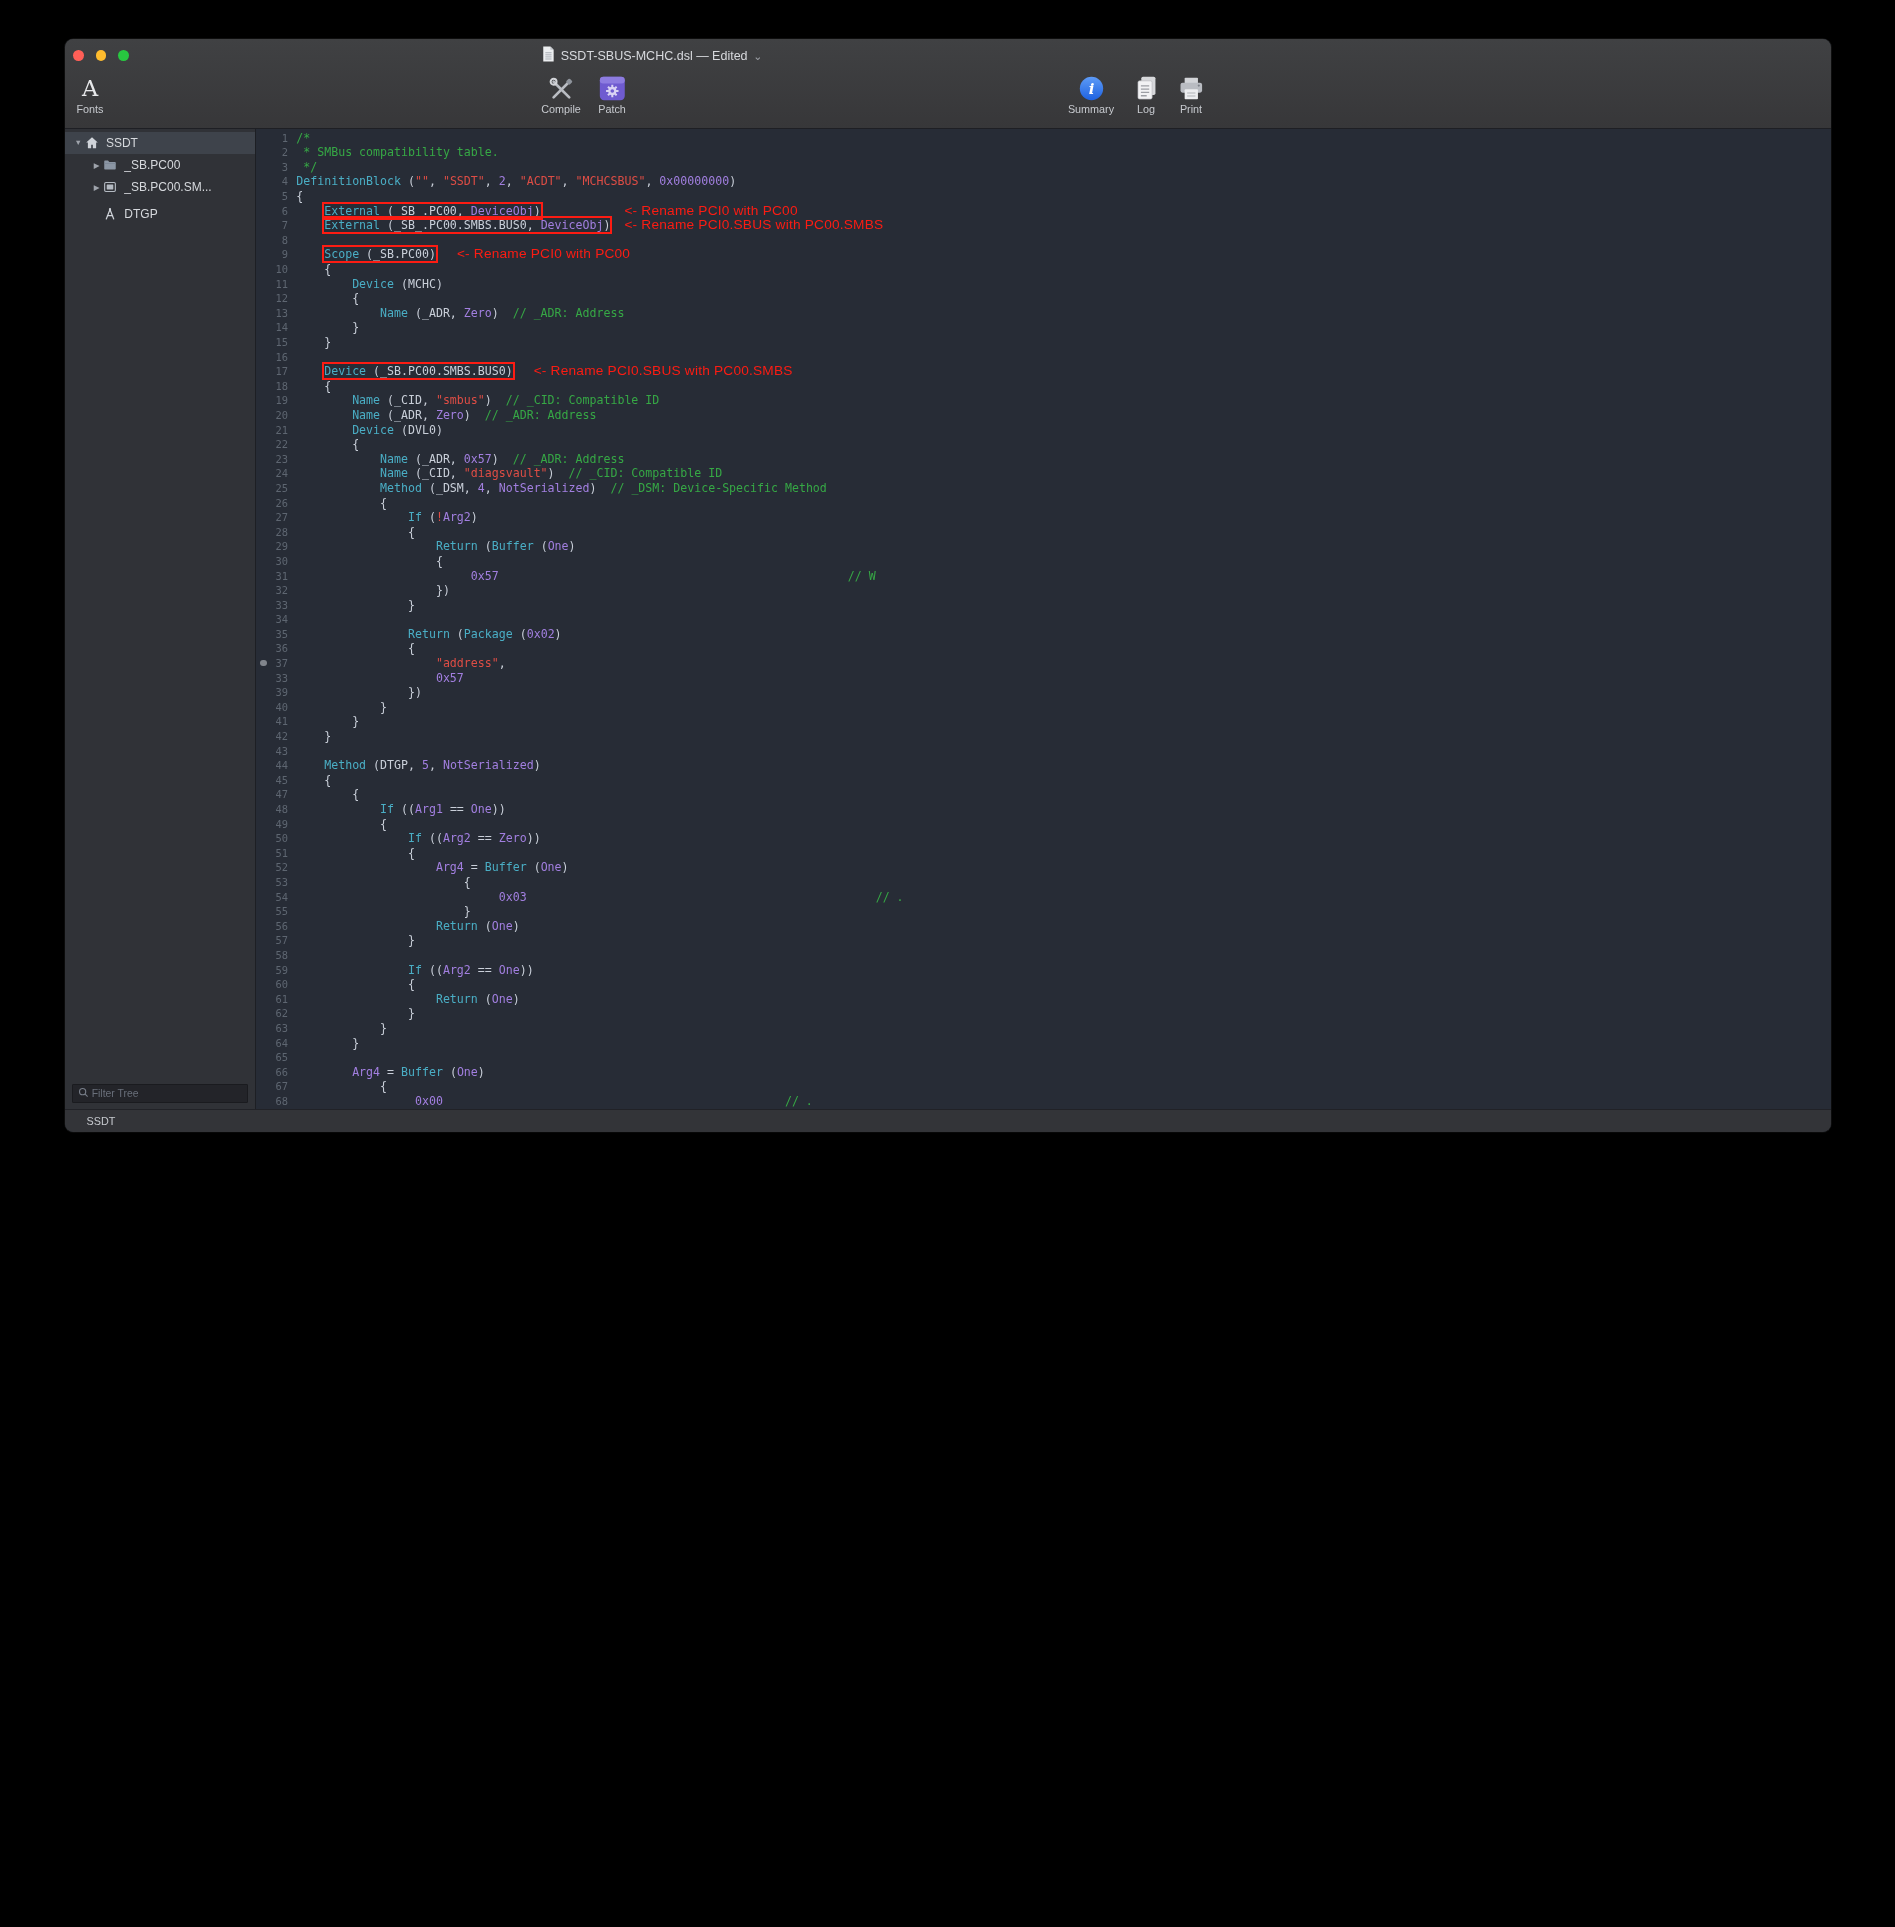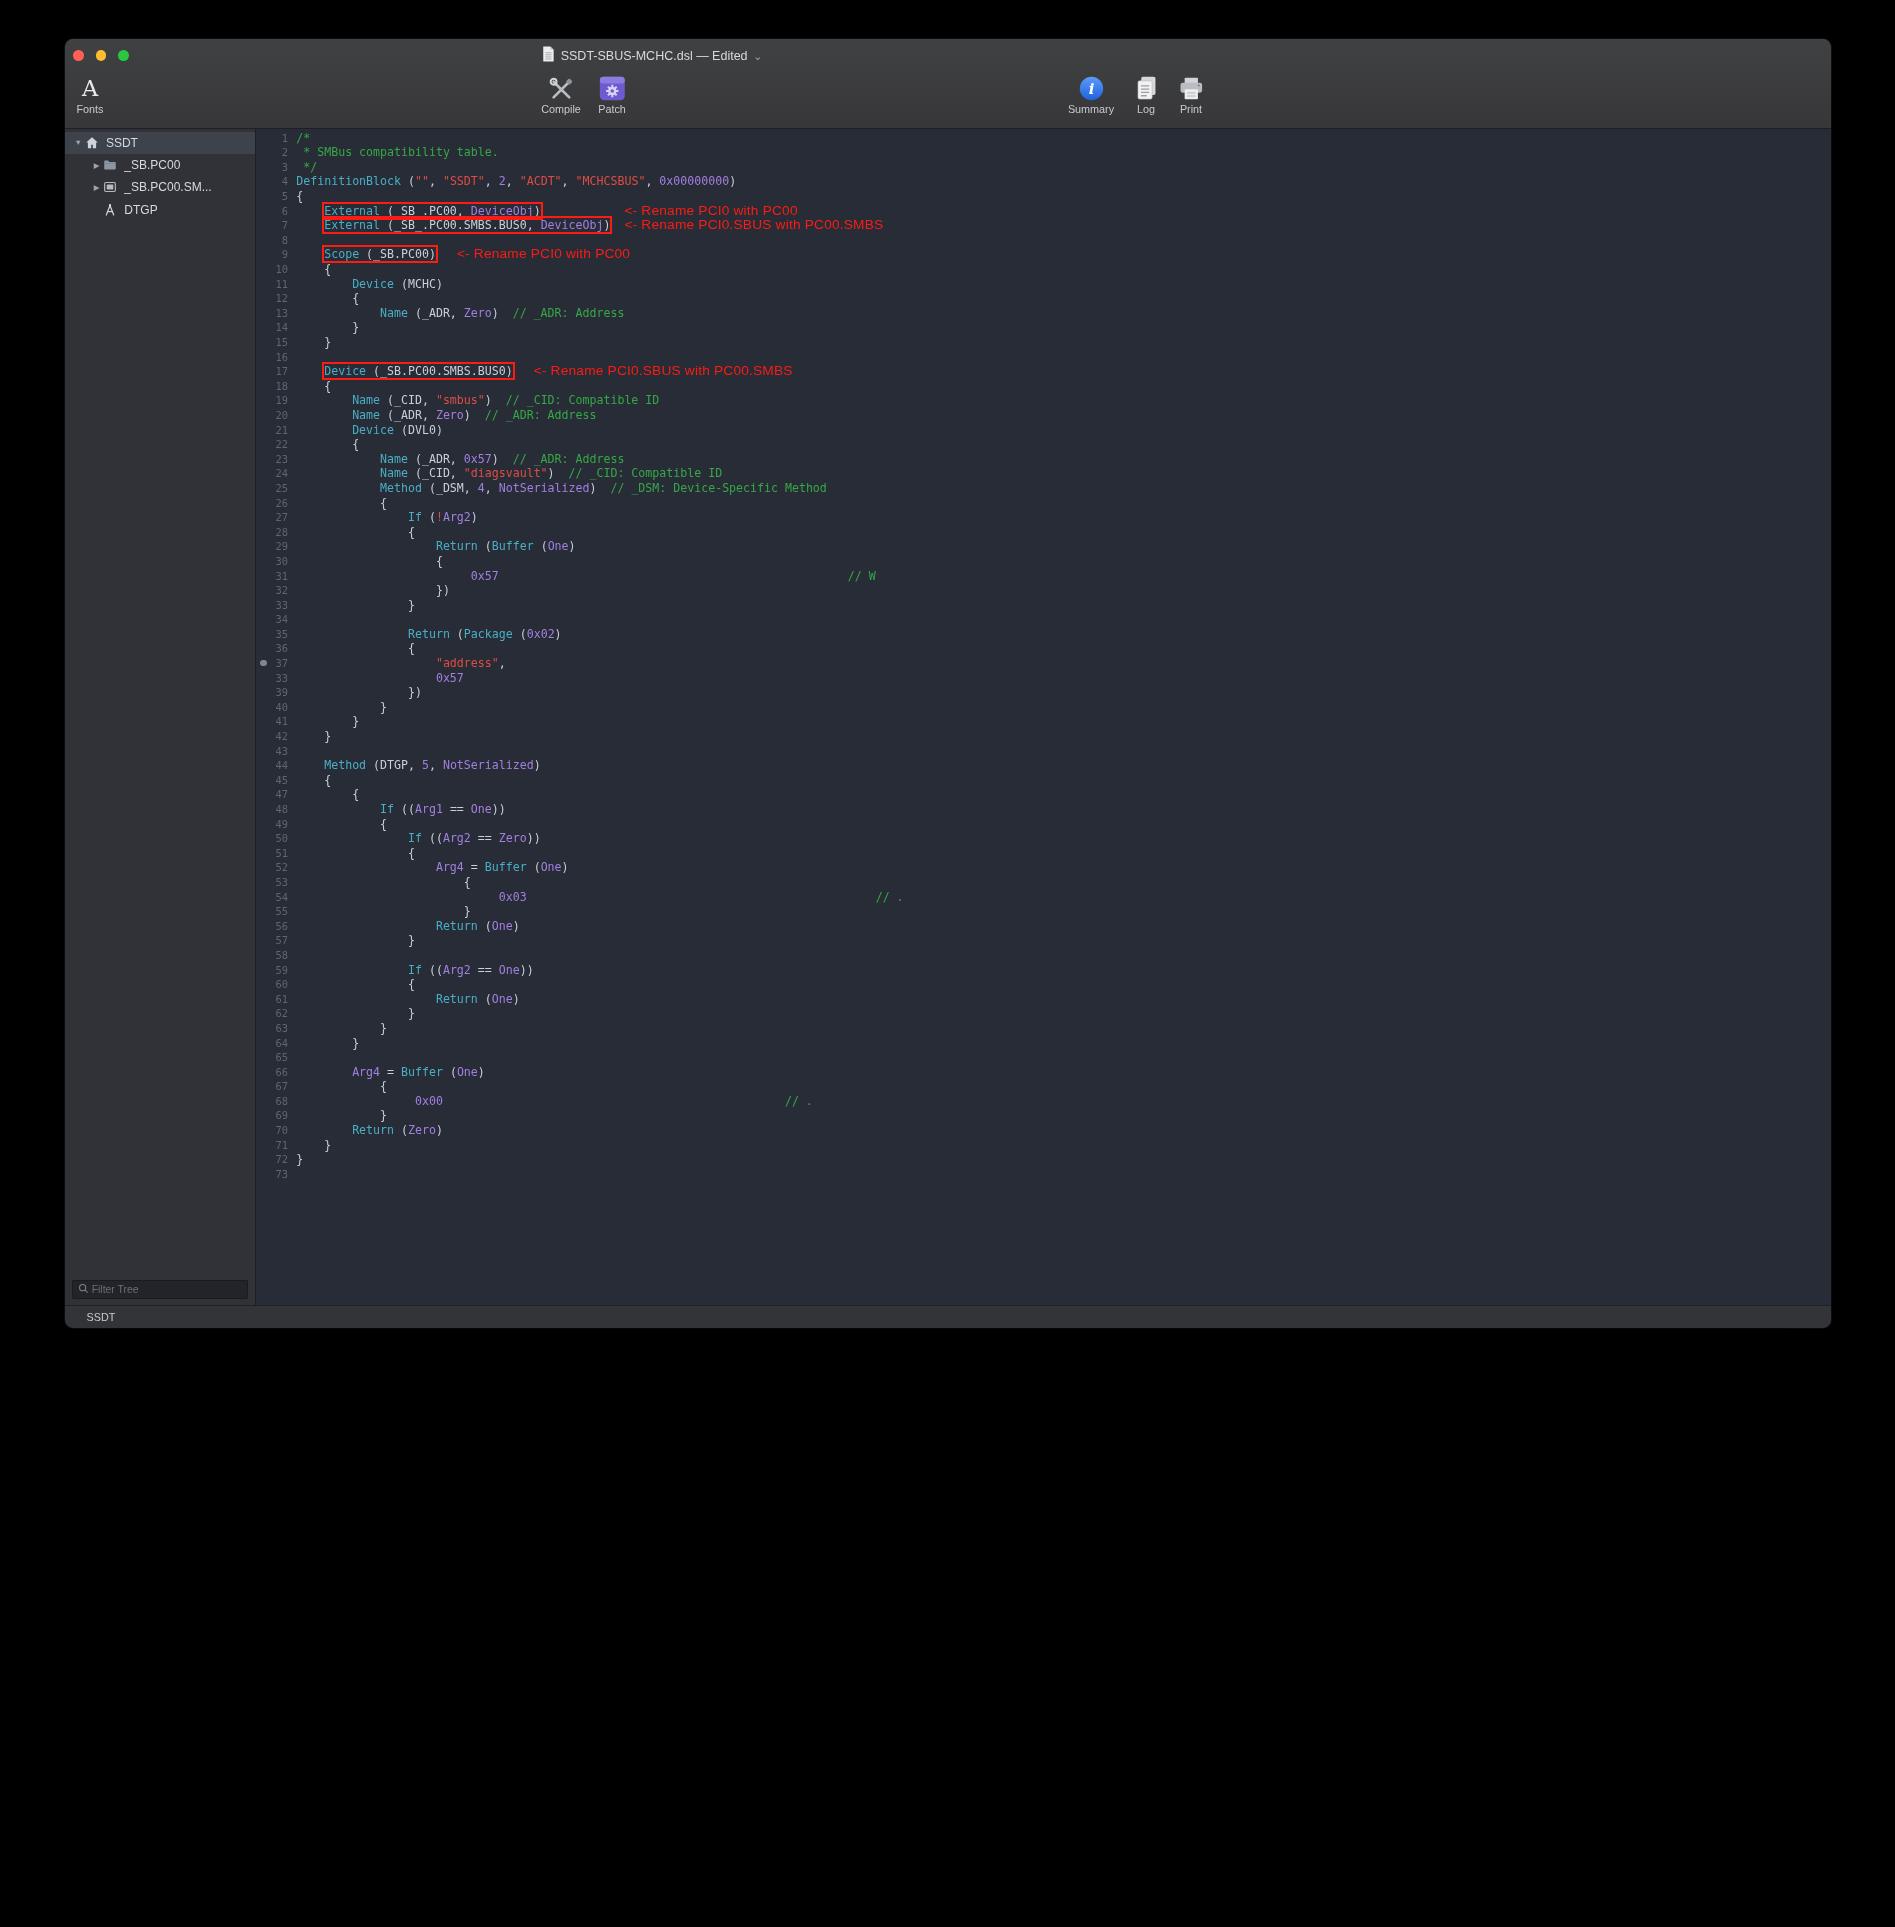--- a/index.html
+++ b/index.html
@@ -1,20 +1,20 @@
 <!DOCTYPE html>
 <html style="--keyword: #4aaec5; --string: #de4d45; --number: #a27fe0; --comment: #36a845; --plain: #c9cfd9; --annotation: #fc1c13; --editor_bg: #272c36;font-size:13.3px"><head>
 <meta charset="utf-8">
 <style>
   * { margin:0; padding:0; box-sizing:border-box; }
   html,body { background:#000; }
   body { width:1896px; height:1927px; position:relative; overflow:hidden;
          font-family:"Liberation Sans", sans-serif; }
 
-  .window { position:absolute; left:65px; top:39px; width:1766px; height:1289px;
+  .window { position:absolute; left:65px; top:39px; width:1766px; height:1093px;
             background:var(--editor_bg,#272c36); border-radius:8.3px; overflow:hidden;
             box-shadow:0 25px 66px rgba(0,0,0,.75), 0 0 0 0.8px rgba(255,255,255,.09); }
 
   
   .chrome { position:absolute; top:0; left:0; right:0; height:90px;
             background:linear-gradient(#404143,#373739); border-bottom:0.8px solid #1e1f24; }
   .titlebar { position:relative; height:33px; }
   .traffic { position:absolute; top:10.8px; left:8.3px; display:flex; gap:11.6px; }
   .light { width:10.8px; height:10.8px; border-radius:50%; display:inline-block; }
   .light.red{ background:#ff5f57; } .light.yellow{ background:#febc2e; } .light.green{ background:#28c840; }
@@ -208,21 +208,21 @@
         <div class="trow" style="padding-left: 25px;">
           <span class="disc">▶</span>
           <span class="ticon-tree">
             <svg width="14" height="14" viewBox="0 0 17 17">
               <rect x="2" y="3" width="13" height="11" rx="1.5" fill="none" stroke="#b4bac2" stroke-width="1.4"></rect>
               <rect x="4.5" y="5.5" width="8" height="6" rx=".5" fill="#b4bac2"></rect>
             </svg>
           </span>
           <span class="tlbl">_SB.PC00.SM...</span>
         </div>
-        <div class="trow" style="padding-left: 25px;">
+        <div class="trow" style="padding-left: 25px; align-items: flex-end;">
           <span class="disc"></span>
           <span class="ticon-tree">
             <svg width="14" height="14" viewBox="0 0 17 17">
               <g stroke="#cfd3d9" stroke-width="1.5" fill="none" stroke-linecap="round">
                 <path d="M8.5 3 4 14.5"></path>
                 <path d="M8.5 3 13 14.5"></path>
                 <path d="M5.4 10.5h6.2"></path>
               </g>
               <circle cx="8.5" cy="2.6" r="1.4" fill="#cfd3d9"></circle>
             </svg>

